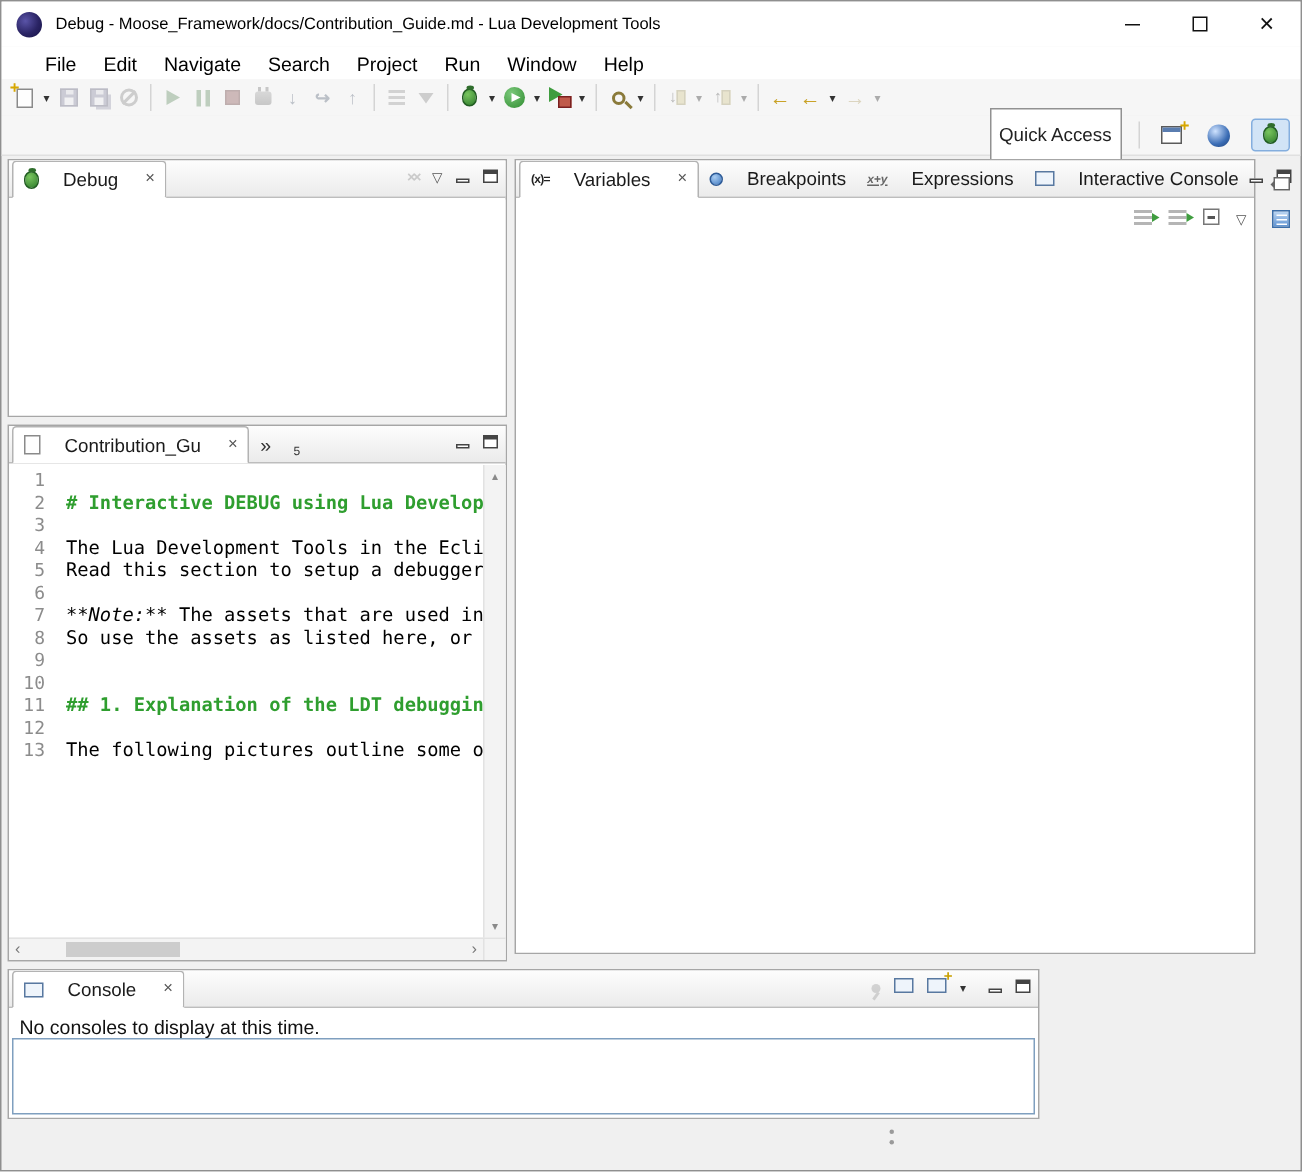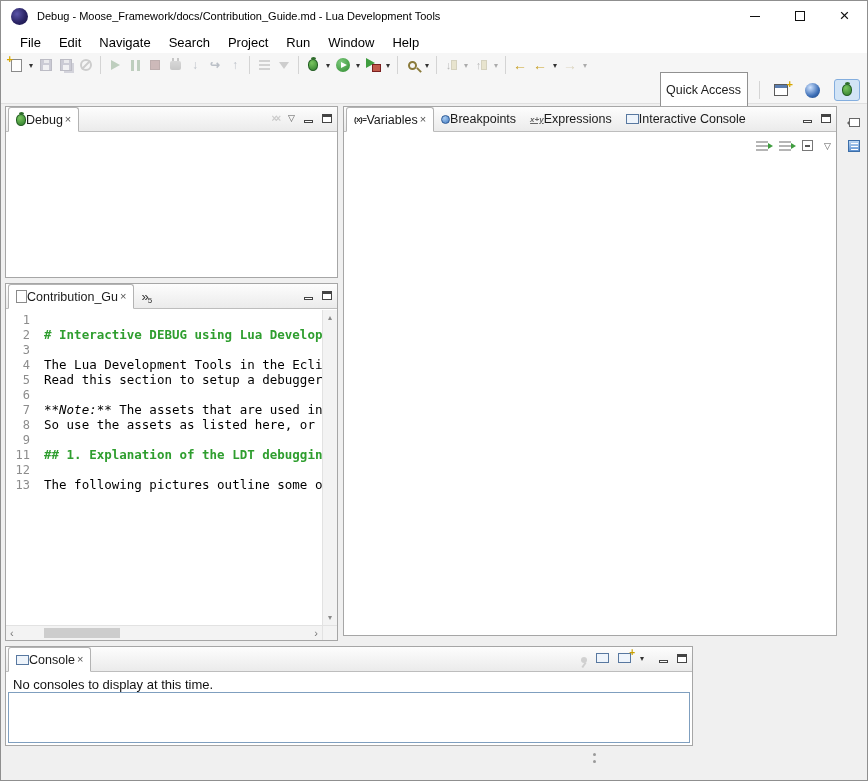--- a/index.html
+++ b/index.html
@@ -12,21 +12,21 @@
   
   .titlebar { position:absolute; top:0; left:0; right:0; height:30px; background:#fff; display:flex; align-items:center; }
   .app-icon { width:17px; height:17px; border-radius:50%; margin:0 9px 0 10px;
     background:radial-gradient(circle at 35% 35%, #5a54a8 0%, #2a2464 55%, #151043 100%); flex:0 0 auto;}
   .title-text { font-size:11px; color:#000; white-space:nowrap; }
   .win-controls { margin-left:auto; display:flex; height:100%; }
   .win-btn { width:45px; display:flex; align-items:center; justify-content:center; font-size:17px; color:#111; }
   .wb-min { width:10px; height:1px; background:#111; display:inline-block; }
   .wb-max { width:10px; height:10px; border:1px solid #111; display:inline-block; background:#fff; }
   
-  .menubar { position:absolute; top:30px; left:0; right:0; height:22px; background:#fff; display:flex; align-items:stretch; padding-left:10px; }
+  .menubar { position:absolute; top:30px; left:0; right:0; height:22px; background:#fff; display:flex; align-items:stretch; padding-left:20px; }
   .menu-item { padding:0 9px; font-size:13px; display:flex; align-items:center; color:#000; }
   
   .toolbar-row1 { position:absolute; top:52px; left:0; right:0; height:24px; background:#f6f6f6; display:flex; align-items:center; padding-left:5px; }
   .toolbar-row2 { position:absolute; top:76px; left:0; right:0; height:27px; background:#f6f6f6; border-bottom:1px solid #e0e0e0; display:flex; align-items:center; }
   .tbtn { height:22px; min-width:20px; padding:0 2px; display:flex; align-items:center; justify-content:center; border-radius:2px; }
   .dd { min-width:10px; font-size:8px; color:#333; padding:0; }
   .sep { width:1px; height:18px; background:#d4d4d4; margin:0 4px; }
   .dis { opacity:.38; filter:grayscale(55%); }
   
   .ic { display:inline-block; position:relative; }
@@ -64,21 +64,21 @@
   .ic-openpersp { width:14px; height:12px; border:1px solid #5a5a5a; background:#fff; }
   .ic-openpersp::before { content:""; position:absolute; left:0; top:0; width:12px; height:3px; background:#5a7db0; }
   .ic-openpersp::after { content:"+"; position:absolute; right:-6px; top:-7px; color:#d7a700; font-weight:bold; font-size:11px; }
   .ic-orb { width:15px; height:15px; border-radius:50%; background:radial-gradient(circle at 35% 30%, #cfe3ff, #3b6db5 60%, #1c3f77); }
   .persp-btn { height:22px; min-width:26px; display:flex; align-items:center; justify-content:center; border-radius:3px; margin:0 1px; }
   .persp-active { background:#d2e4f6; border:1px solid #84aede; }
   .qa { width:88px; height:36px; border:1px solid #919191; background:#fff; font-size:12.5px; color:#222; display:flex; align-items:center; padding-left:5px; }
   
   .view { position:absolute; border:1px solid #a6a6a6; background:#fff; }
   .tabbar { position:relative; height:25px; background:linear-gradient(#fdfdfd,#ebebeb); border-bottom:1px solid #bdbdbd; display:flex; align-items:flex-end; padding-left:2px; }
-  .tab { display:flex; align-items:center; gap:0; height:24px; padding:0 7px; font-size:12.5px; color:#1a1a1a; white-space:nowrap; }
+  .tab { display:flex; align-items:center; gap:16px; height:24px; padding:0 7px; font-size:12.5px; color:#1a1a1a; white-space:nowrap; }
   .tab.sel { background:#fff; border:1px solid #b3b3b3; border-bottom-color:#fff; border-radius:3px 3px 0 0; margin-bottom:-1px; height:25px; }
   .tab .x { color:#555; font-size:11px; margin-left:2px; line-height:1; }
   .vtools { margin-left:auto; display:flex; align-items:center; gap:9px; padding-right:5px; align-self:center; margin-bottom:2px; }
   .vmenu { font-size:9px; color:#555; line-height:1; }
   .mini-ic { width:9px; height:3px; border:1px solid #444; background:#fdfdfd; display:inline-block; margin-top:5px; }
   .maxi-ic { width:10px; height:9px; border:1px solid #444; border-top:3px solid #444; background:#fff; display:inline-block; }
   .xx { font-size:10px; color:#888; letter-spacing:-2px; font-weight:bold; }
   .view-body { position:absolute; top:26px; left:0; right:0; bottom:0; background:#fff; }
   
   .ic-varsym { font-size:8px; font-weight:bold; color:#222; letter-spacing:-0.5px; }
@@ -363,20 +363,24 @@
             </div>
           <div class="cl">
               <span class="ln">8</span>
               <span class="ct">So use the assets as listed here, or y</span>
             </div>
           <div class="cl">
               <span class="ln">9</span>
               <span class="ct"></span>
             </div>
           <div class="cl">
+              <span class="ln">10</span>
+              <span class="ct"></span>
+            </div>
+          <div class="cl">
               <span class="ln">11</span>
               <span class="ct hdr">## 1. Explanation of the LDT debuggin</span>
             </div>
           <div class="cl">
               <span class="ln">12</span>
               <span class="ct"></span>
             </div>
           <div class="cl">
               <span class="ln">13</span>
               <span class="ct">The following pictures outline some o</span>

